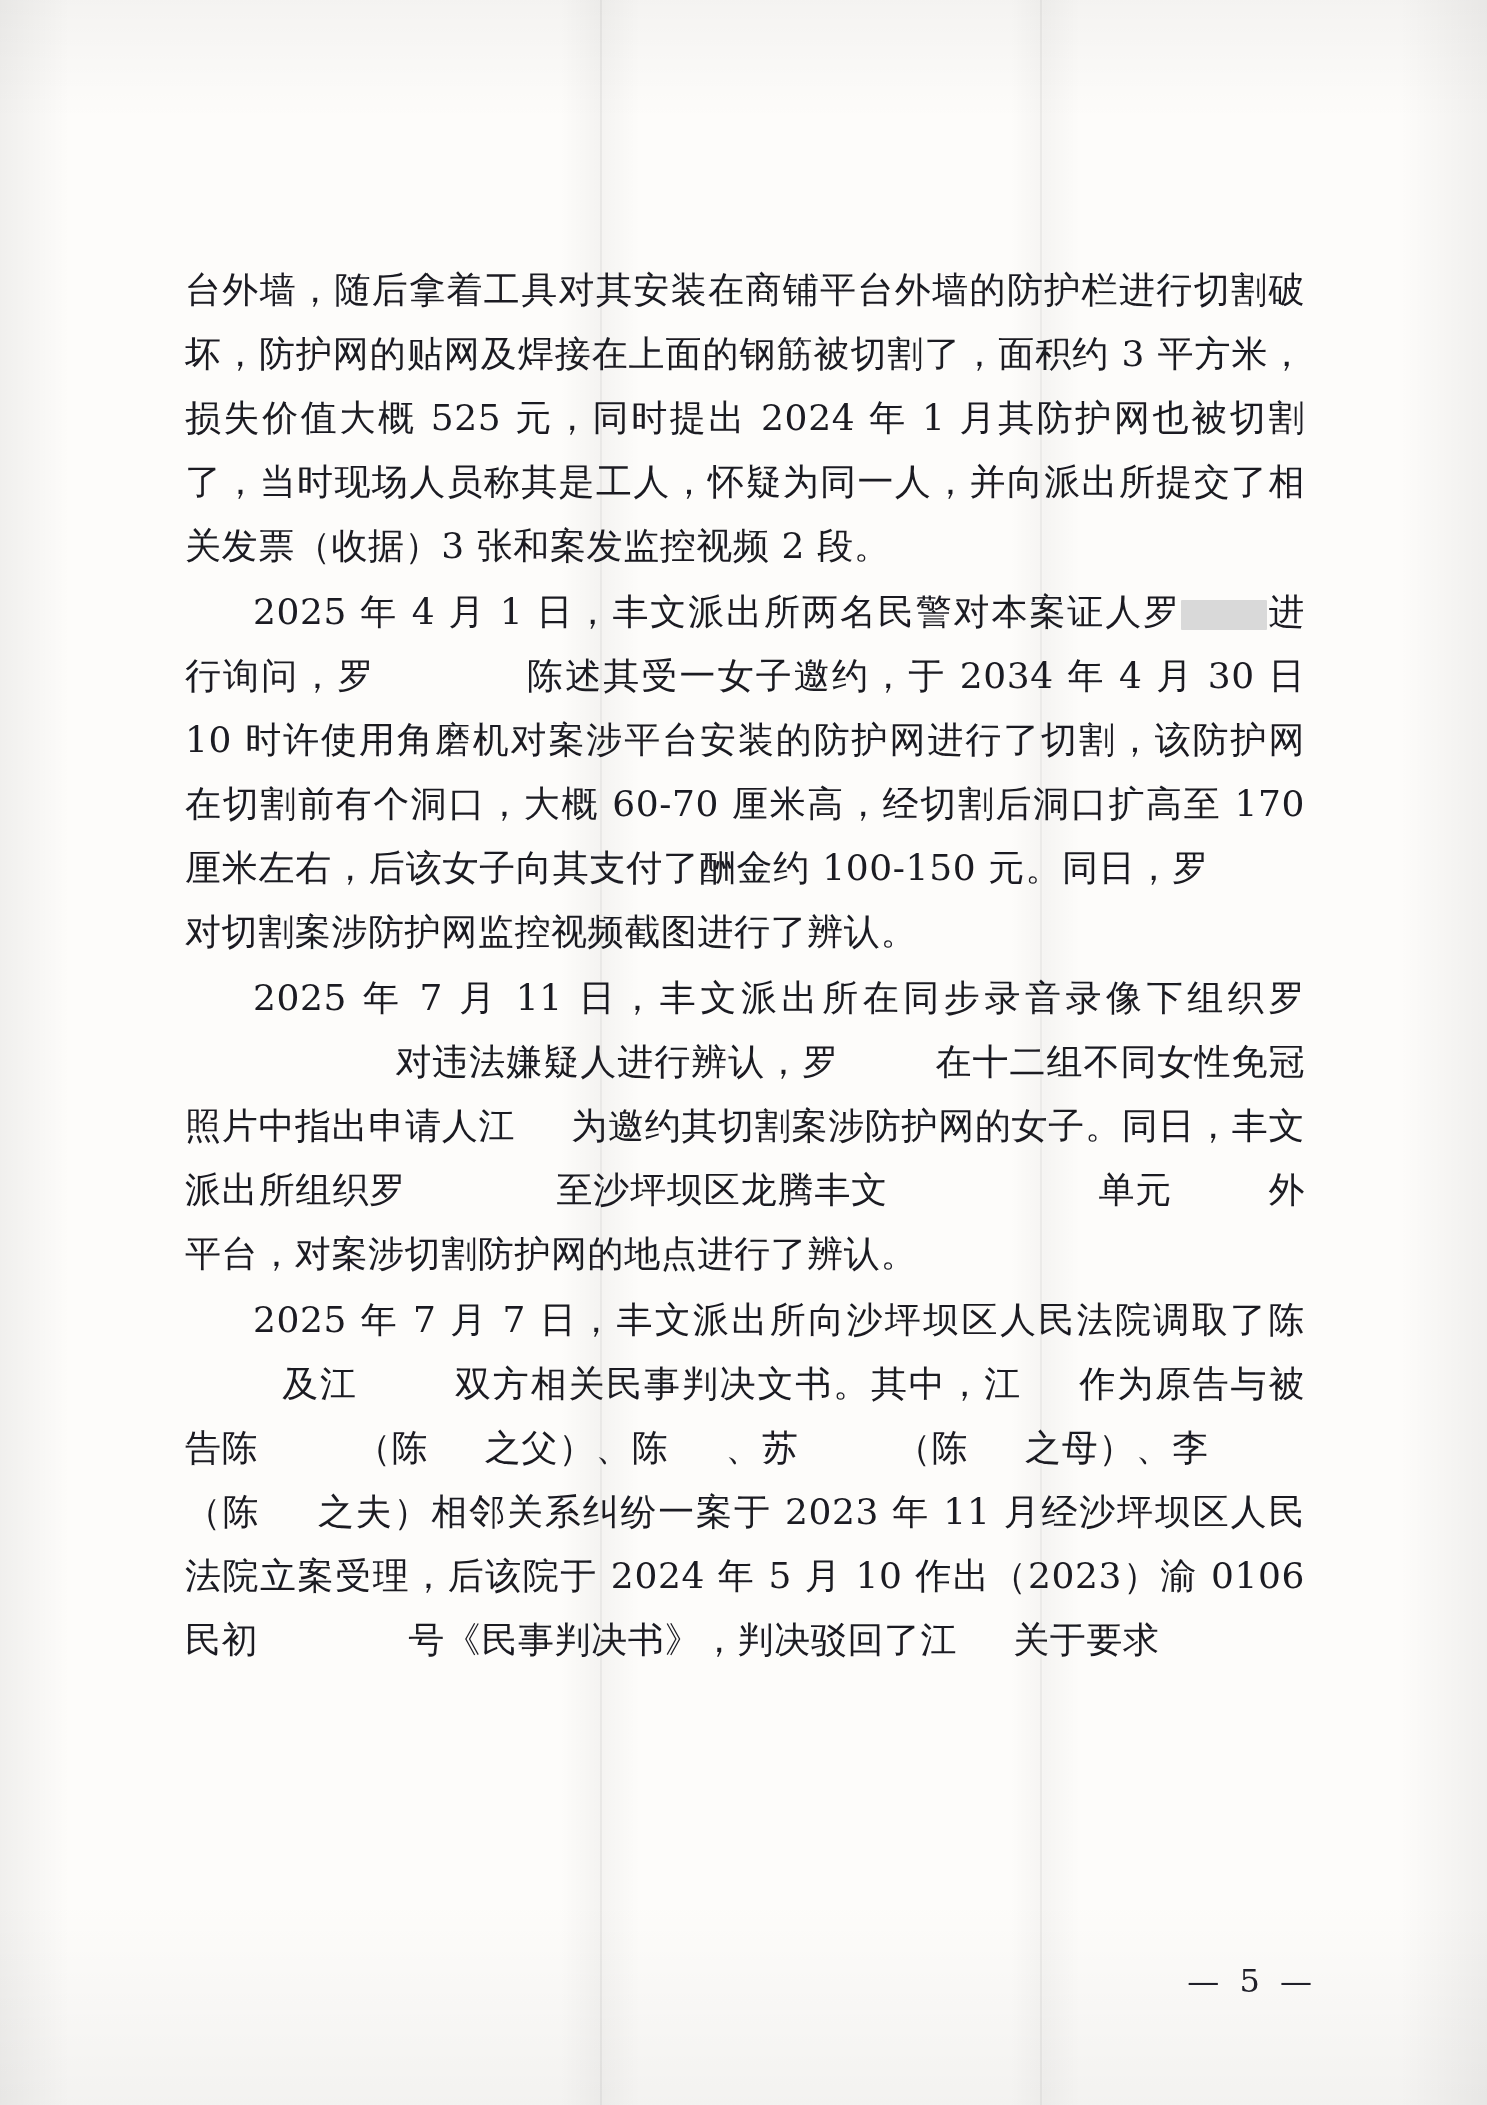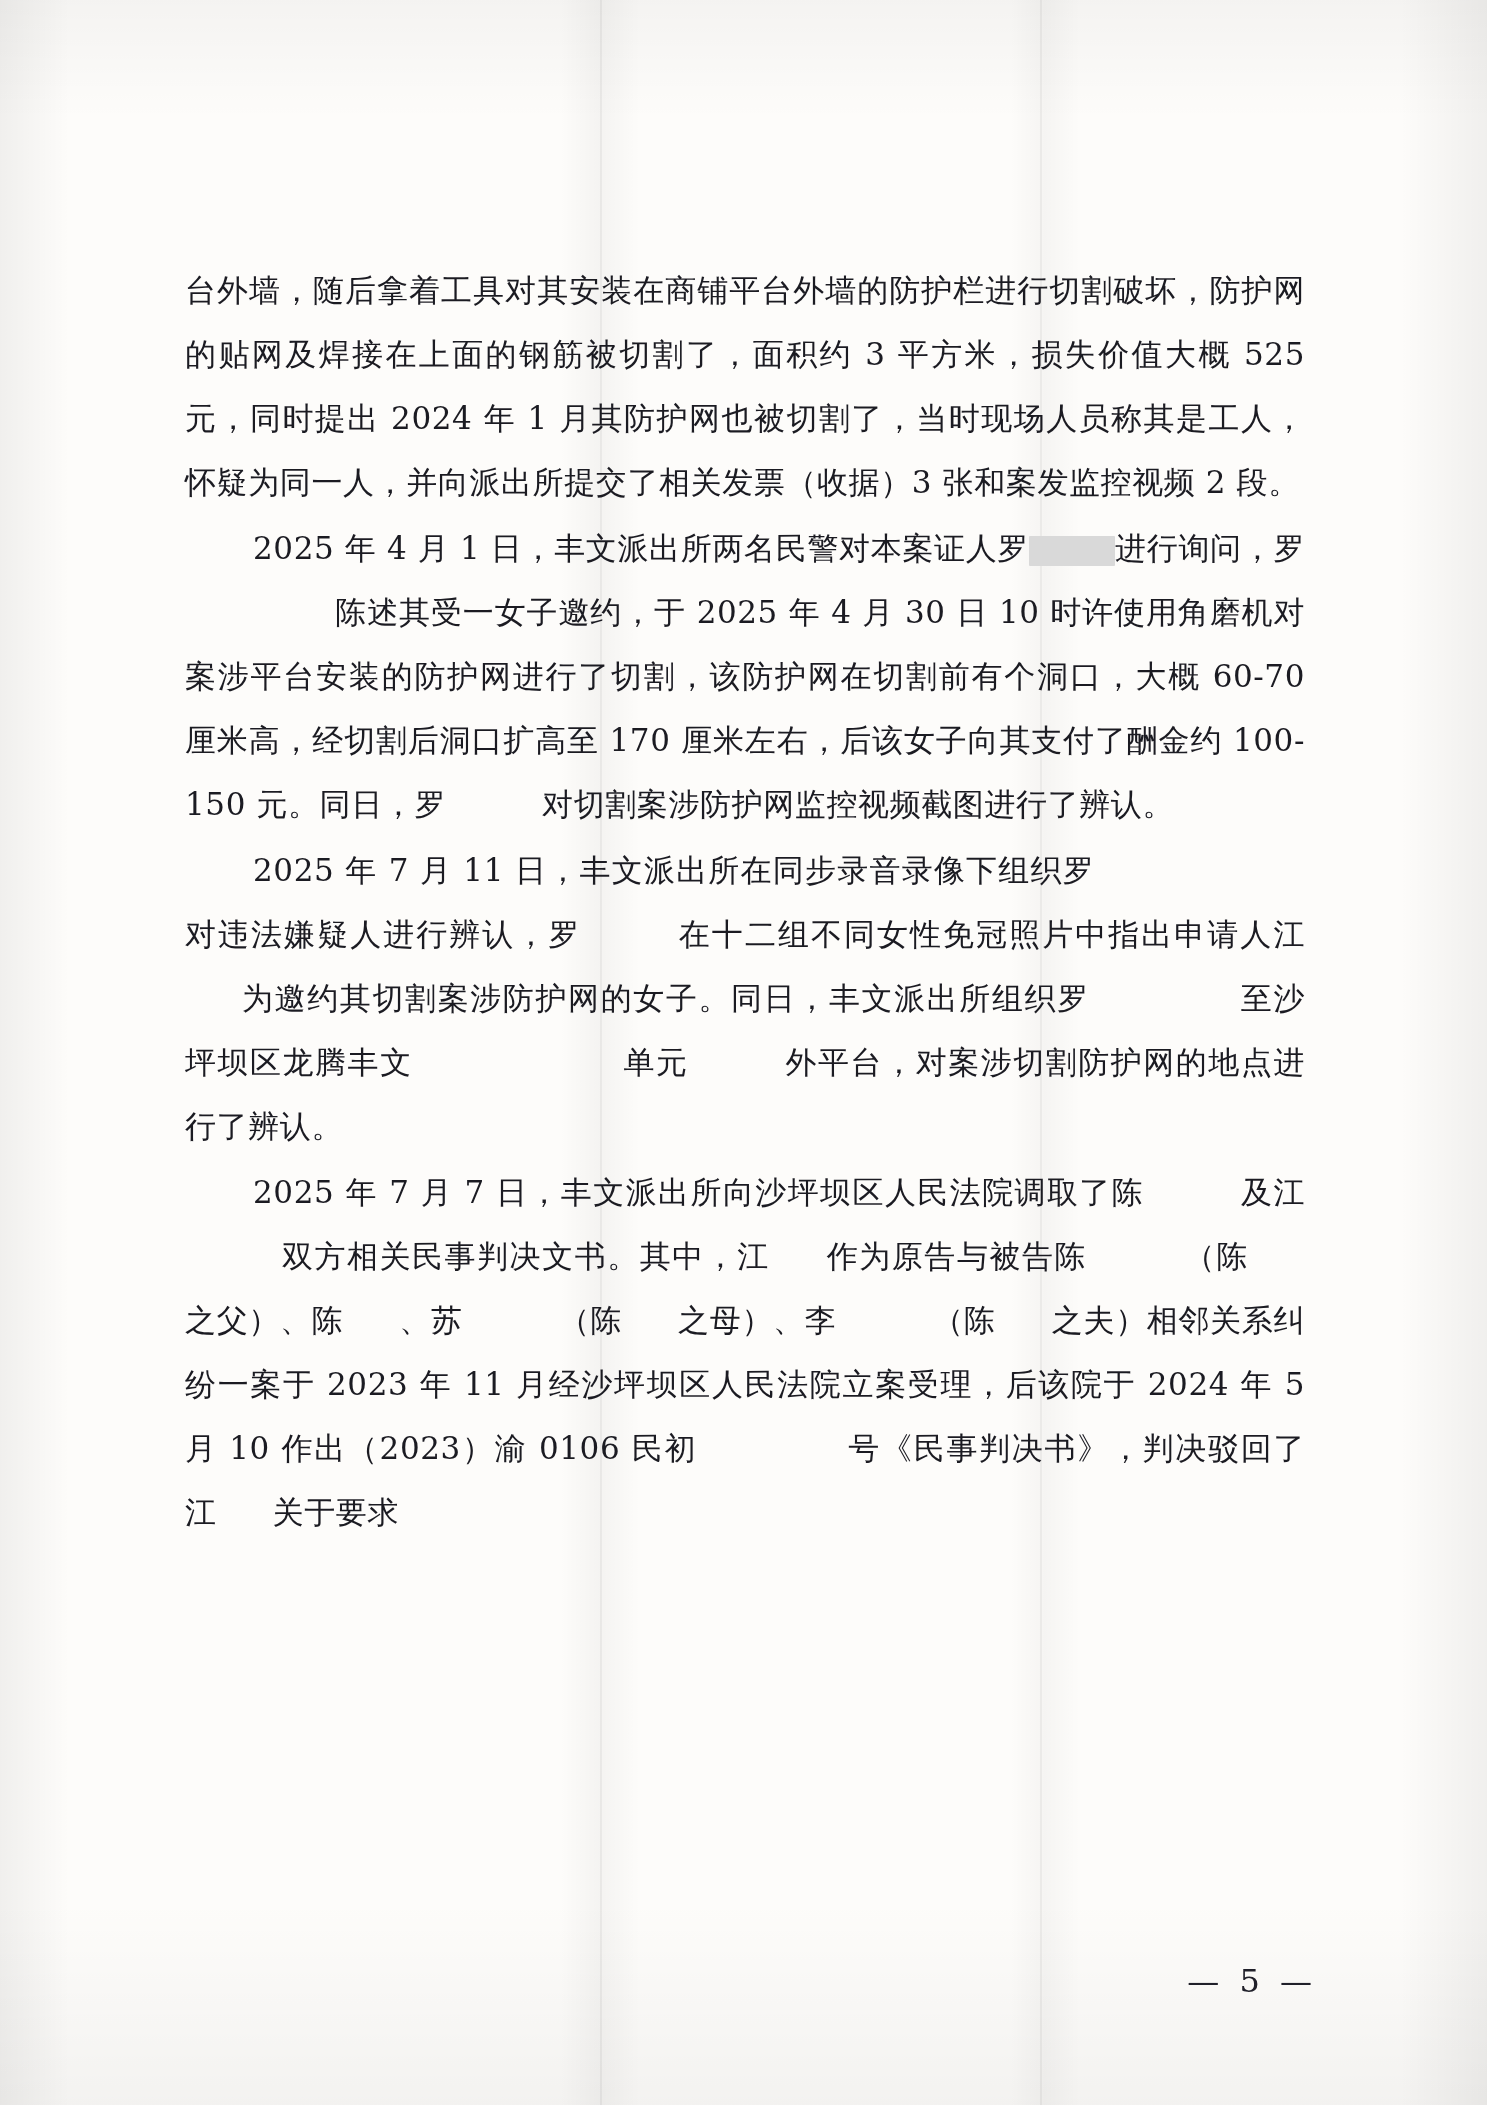--- a/index.html
+++ b/index.html
@@ -37,21 +37,21 @@
     pointer-events: none;
   }
   #content {
     position: absolute;
     left: 185px;
     top: 258px;
     width: 1120px;
   }
   p.para {
     margin: 0 0 2px 0;
-    font-size: 31px;
+    font-size: 36px;
     line-height: 64px;
     letter-spacing: 0.6px;
     color: #1b1b22;
     text-align: justify;
     text-justify: inter-character;
     white-space: pre-wrap;
     font-family: "DejaVu Serif", "Liberation Serif", serif;
   }
   p.indent {
     text-indent: 68px;
@@ -91,20 +91,20 @@
 
 <div id="page">
 
   <div id="paper-tint"></div>
   <div id="paper-tint2"></div>
   <div class="crease" style="left:600px;"></div>
   <div class="crease" style="left:1040px;"></div>
 
   <div id="content">
       <p class="para"><span>台外墙，随后拿着工具对其安装在商铺平台外墙的防护栏进行切割破坏，防护网的贴网及焊接在上面的钢筋被切割了，面积约 3 平方米，损失价值大概 525 元，同时提出 2024 年 1 月其防护网也被切割了，当时现场人员称其是工人，怀疑为同一人，并向派出所提交了相关发票（收据）3 张和案发监控视频 2 段。</span></p>
-      <p class="para indent"><span>2025 年 4 月 1 日，丰文派出所两名民警对本案证人罗</span><span class="redact r-md"></span><span>进行询问，罗</span><span class="gap-lg"></span><span>陈述其受一女子邀约，于 2025 年 4 月 30 日 10 时许使用角磨机对案涉平台安装的防护网进行了切割，该防护网在切割前有个洞口，大概 60-70 厘米高，经切割后洞口扩高至 170 厘米左右，后该女子向其支付了酬金约 100-150 元。同日，罗</span><span class="gap-md"></span><span>对切割案涉防护网监控视频截图进行了辨认。</span></p>
+      <p class="para indent"><span>2025 年 4 月 1 日，丰文派出所两名民警对本案证人罗</span><span class="redact r-md"></span><span>进行询问，罗</span><span class="gap-lg"></span><span>陈述其受一女子邀约，于 2034 年 4 月 30 日 10 时许使用角磨机对案涉平台安装的防护网进行了切割，该防护网在切割前有个洞口，大概 60-70 厘米高，经切割后洞口扩高至 170 厘米左右，后该女子向其支付了酬金约 100-150 元。同日，罗</span><span class="gap-md"></span><span>对切割案涉防护网监控视频截图进行了辨认。</span></p>
       <p class="para indent"><span>2025 年 7 月 11 日，丰文派出所在同步录音录像下组织罗</span><span class="gap-xl"></span><span>对违法嫌疑人进行辨认，罗</span><span class="gap-md"></span><span>在十二组不同女性免冠照片中指出申请人江</span><span class="gap-sm"></span><span>为邀约其切割案涉防护网的女子。同日，丰文派出所组织罗</span><span class="gap-lg"></span><span>至沙坪坝区龙腾丰文</span><span class="gap-xl"></span><span>单元</span><span class="gap-md"></span><span>外平台，对案涉切割防护网的地点进行了辨认。</span></p>
       <p class="para indent"><span>2025 年 7 月 7 日，丰文派出所向沙坪坝区人民法院调取了陈</span><span class="gap-md"></span><span>及江</span><span class="gap-md"></span><span>双方相关民事判决文书。其中，江</span><span class="gap-sm"></span><span>作为原告与被告陈</span><span class="gap-md"></span><span>（陈</span><span class="gap-sm"></span><span>之父）、陈</span><span class="gap-sm"></span><span>、苏</span><span class="gap-md"></span><span>（陈</span><span class="gap-sm"></span><span>之母）、李</span><span class="gap-md"></span><span>（陈</span><span class="gap-sm"></span><span>之夫）相邻关系纠纷一案于 2023 年 11 月经沙坪坝区人民法院立案受理，后该院于 2024 年 5 月 10 作出（2023）渝 0106 民初</span><span class="gap-lg"></span><span>号《民事判决书》，判决驳回了江</span><span class="gap-sm"></span><span>关于要求</span></p>
     </div>
 
   <div id="page-number">— 5 —</div>
 
 </div>
 
 </body></html>

